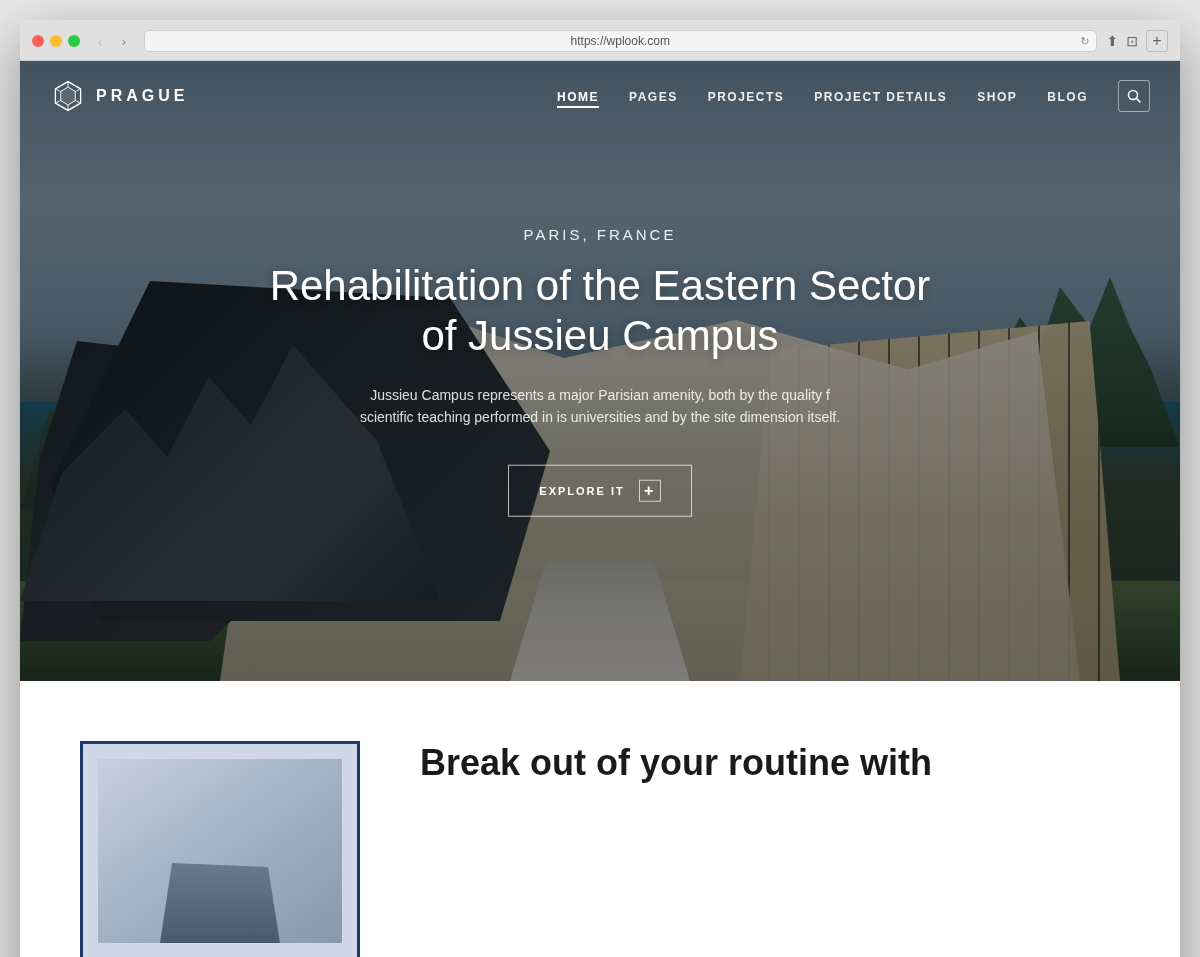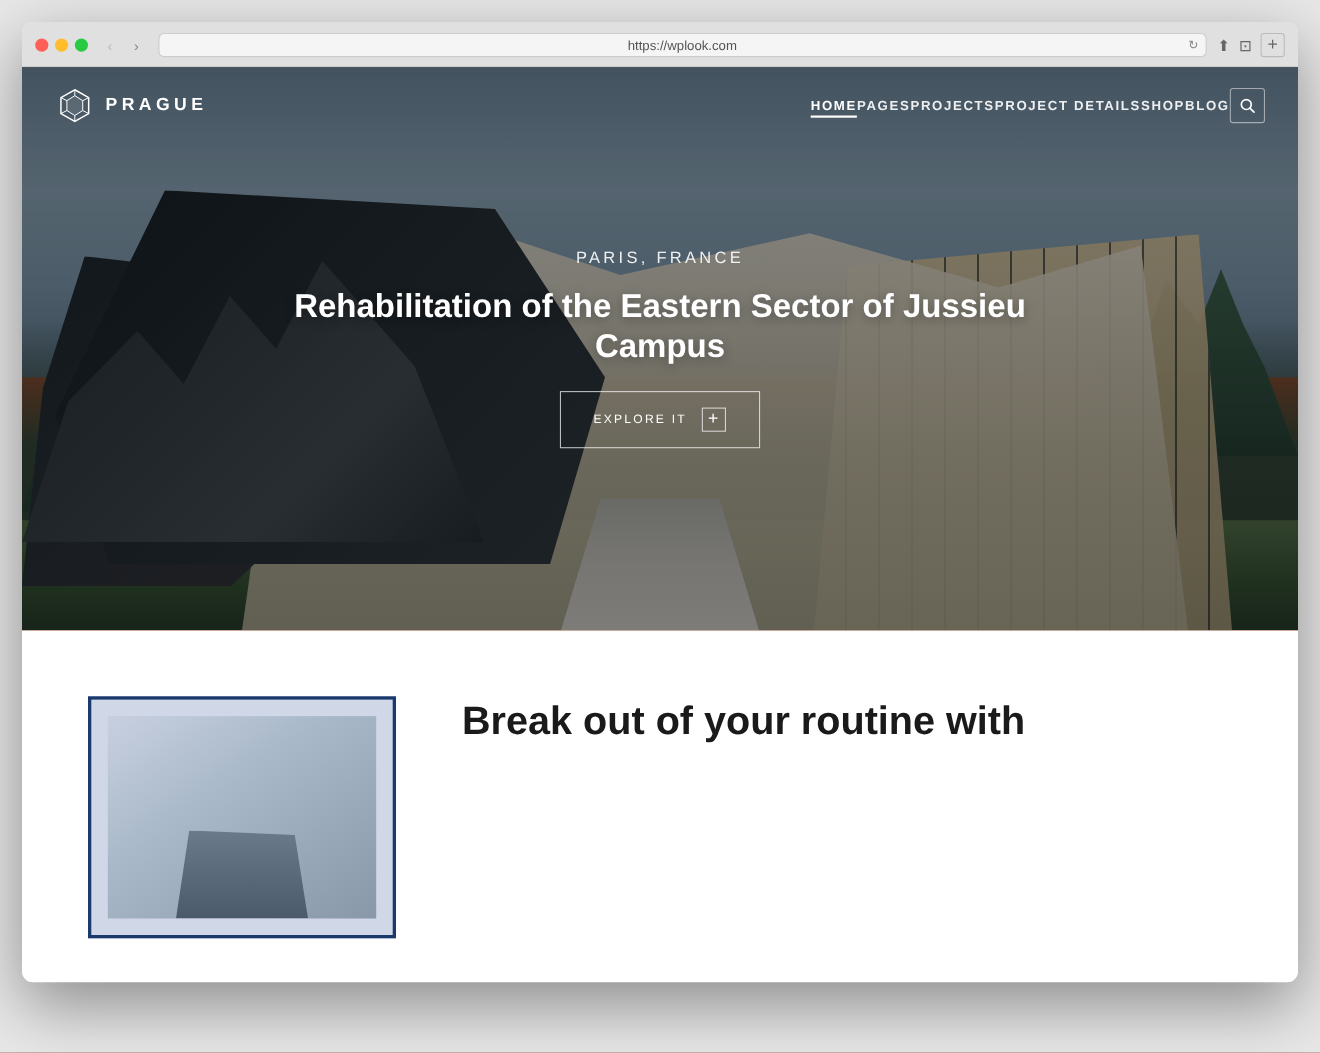--- a/index.html
+++ b/index.html
@@ -67,23 +67,23 @@
       display: flex; align-items: center; justify-content: center;
       font-size: 16px; color: #666; cursor: pointer; background: none;
     }
 
     
     .site-content { overflow: hidden; }
 
     
     .hero {
       position: relative;
-      height: 512px;
+      height: 620px;
       overflow: hidden;
-      background: #c2410c;
+      background: #0369a1;
     }
     
     .sky {
       position: absolute;
       top: 0; left: 0; right: 0;
       height: 55%;
       background: linear-gradient(180deg, #6a7d8e 0%, #8a9daa 40%, #7a8f9e 70%, #5a6e7e 100%);
     }
     
     .landscape {
@@ -230,20 +230,21 @@
     .logo-text {
       font-size: 16px;
       font-weight: 600;
       letter-spacing: 4px;
       color: #fff;
     }
     .nav-menu {
       margin-left: auto;
       display: flex;
       align-items: center;
+      gap: 30px;
       list-style: none;
     }
     .nav-item a {
       color: #fff;
       text-decoration: none;
       font-size: 12px;
       font-weight: 600;
       letter-spacing: 1.5px;
       text-transform: uppercase;
       opacity: 0.9;
@@ -273,22 +274,22 @@
       z-index: 5;
     }
     .hero-location {
       font-size: 15px;
       letter-spacing: 3px;
       text-transform: uppercase;
       margin-bottom: 18px;
       opacity: 0.9;
     }
     .hero-title {
-      font-size: 30px;
-      font-weight: 700;
+      font-size: 42px;
+      font-weight: 400;
       line-height: 1.2;
       margin-bottom: 22px;
       text-shadow: 0 2px 10px rgba(0,0,0,0.3);
     }
     .hero-desc {
       font-size: 14px;
       line-height: 1.6;
       opacity: 0.85;
       margin-bottom: 36px;
       max-width: 500px;
@@ -297,21 +298,21 @@
     }
     .hero-btn {
       display: inline-flex;
       align-items: center;
       gap: 14px;
       border: 1px solid rgba(255,255,255,0.7);
       color: #fff;
       text-decoration: none;
       padding: 14px 30px;
       font-size: 11px;
-      font-weight: 400;
+      font-weight: 700;
       letter-spacing: 2px;
       text-transform: uppercase;
       cursor: pointer;
       background: transparent;
       justify-content: space-between;
     }
     .hero-btn-icon {
       width: 22px; height: 22px;
       border: 1px solid rgba(255,255,255,0.7);
       display: flex; align-items: center; justify-content: center;
@@ -462,20 +463,21 @@
                 <line x1="9.5" y1="9.5" x2="13" y2="13" stroke="white" stroke-width="1.5" stroke-linecap="round"></line>
               </svg>
             </div>
           </li>
         </ul>
       </nav>
 
       <div class="hero-content">
         <p class="hero-location">PARIS, FRANCE</p>
         <h1 class="hero-title">Rehabilitation of the Eastern Sector of Jussieu Campus</h1>
+        <p class="hero-desc">Jussieu Campus represents a major Parisian amenity, both by the quality f scientific teaching performed in is universities and by the site dimension itself.</p>
         <button class="hero-btn">
           <span>EXPLORE IT</span>
           <div class="hero-btn-icon">+</div>
         </button>
       </div>
     </div>
 
     <div class="below-fold">
       <div class="about-image-col">
         <div class="about-image-frame">

